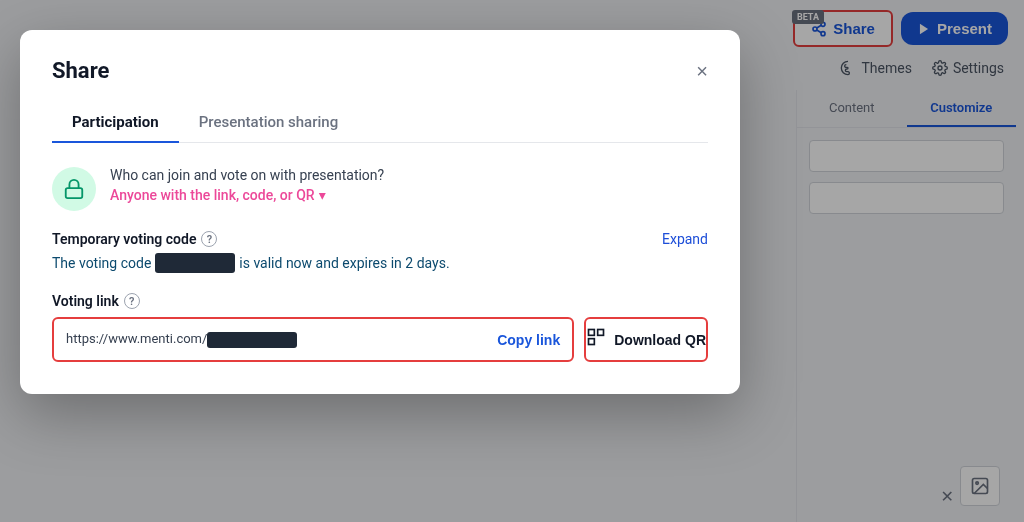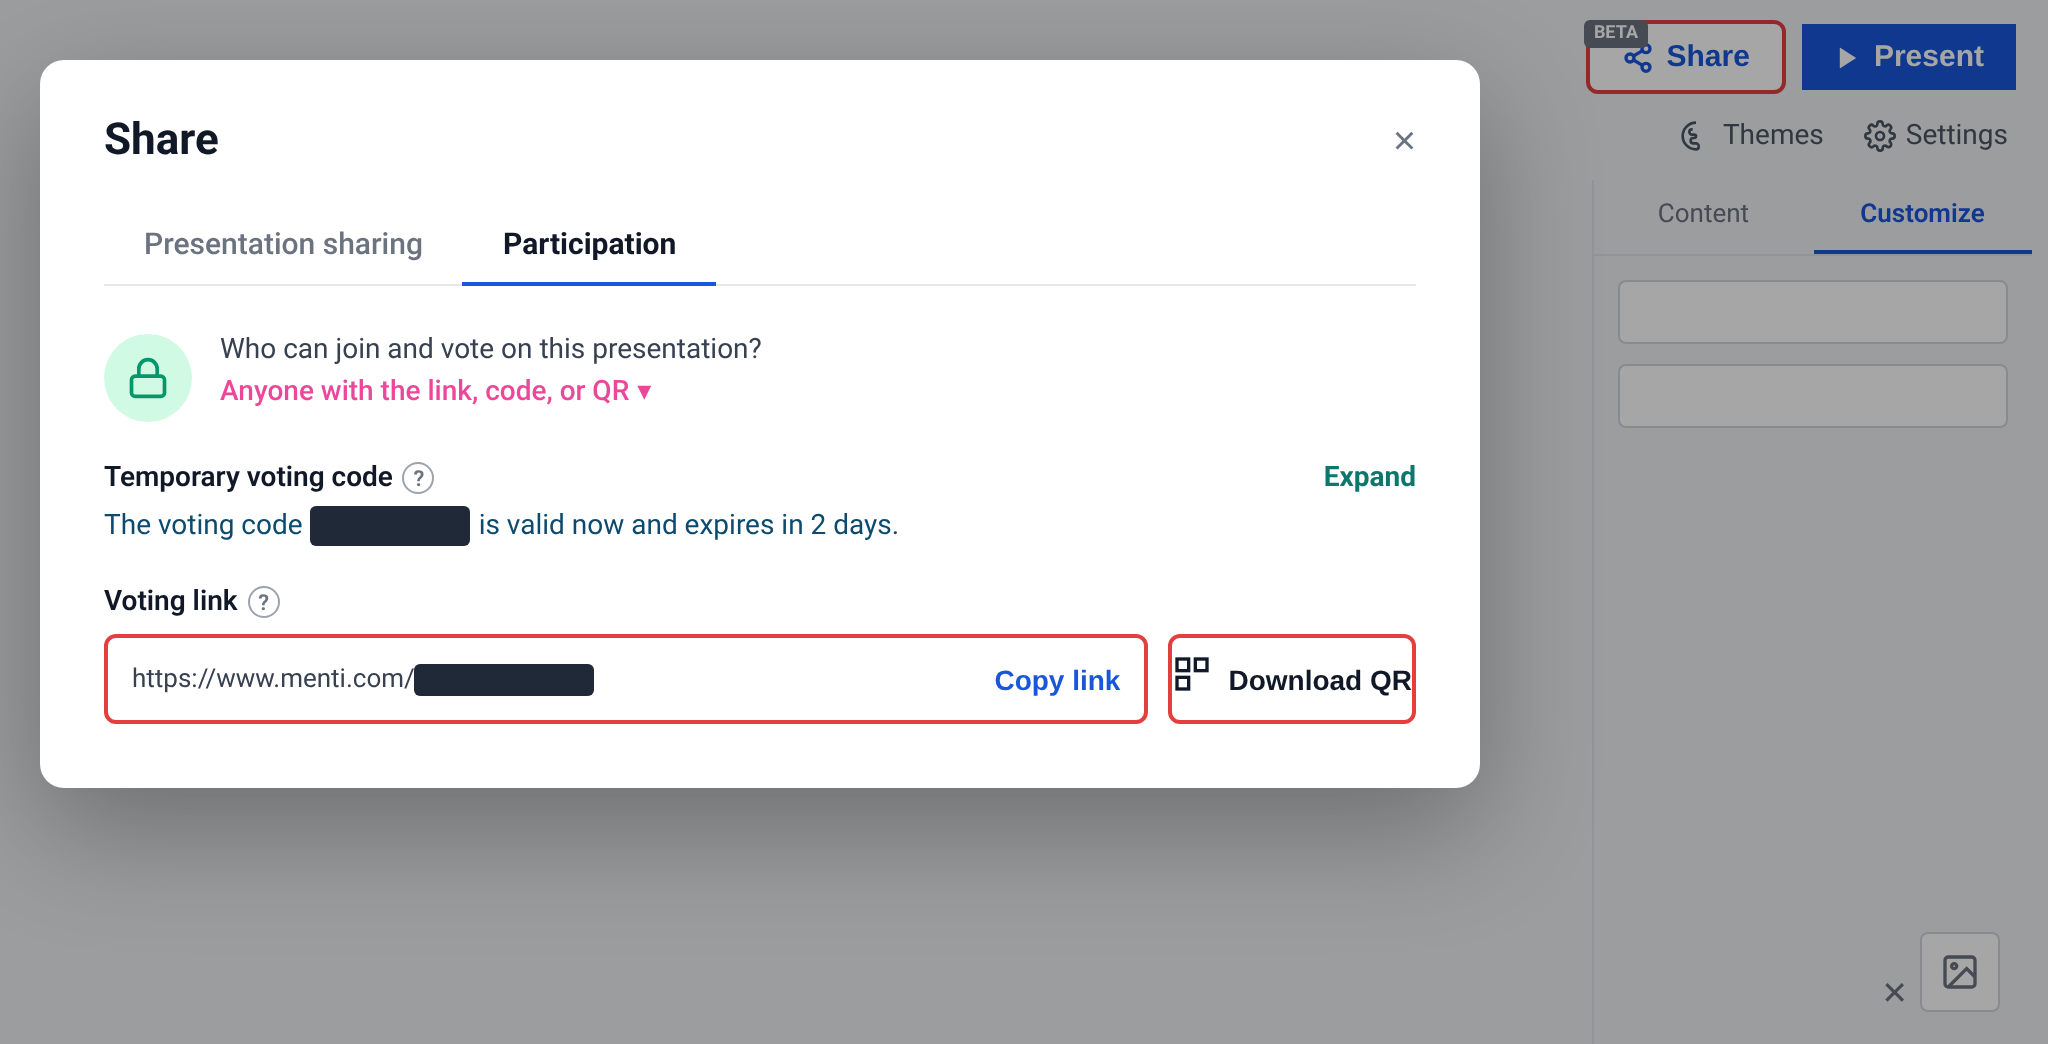--- a/index.html
+++ b/index.html
@@ -45,21 +45,21 @@
       cursor: pointer;
     }
 
     .btn-present {
       display: flex;
       align-items: center;
       gap: 6px;
       background: #1a56db;
       color: #ffffff;
       border: none;
-      border-radius: 0;
+      border-radius: 12px;
       padding: 8px 16px;
       font-size: 15px;
       font-weight: 600;
       cursor: pointer;
     }
 
     .beta-badge {
       background: #6b7280;
       color: white;
       font-size: 9px;
@@ -298,23 +298,23 @@
       border: 1px solid #9ca3af;
       display: inline-flex;
       align-items: center;
       justify-content: center;
       font-size: 11px;
       color: #6b7280;
       cursor: pointer;
     }
 
     .expand-link {
-      color: #0f766e;
-      font-size: 14px;
-      font-weight: 700;
+      color: #1d4ed8;
+      font-size: 14px;
+      font-weight: 400;
       cursor: pointer;
     }
 
     .voting-code-text {
       font-size: 14px;
       color: #0c4a6e;
       display: flex;
       align-items: center;
       gap: 4px;
       flex-wrap: wrap;
@@ -468,37 +468,37 @@
 
 <div class="overlay"></div>
 
 <div class="modal">
   <div class="modal-header">
     <h2 class="modal-title">Share</h2>
     <button class="modal-close">×</button>
   </div>
 
   <div class="modal-tabs">
+    <div class="modal-tab active">
+      <span>Participation</span>
+    </div>
     <div class="modal-tab">
       <span>Presentation sharing</span>
-    </div>
-    <div class="modal-tab active">
-      <span>Participation</span>
     </div>
   </div>
 
   <div class="section-row">
     <div class="lock-icon-circle">
       <svg viewBox="0 0 24 24" fill="none" stroke="#059669" stroke-width="2">
         <rect x="3" y="11" width="18" height="11" rx="2" ry="2"></rect>
         <path d="M7 11V7a5 5 0 0110 0v4"></path>
       </svg>
     </div>
     <div class="section-text-block">
-      <span class="section-question">Who can join and vote on this presentation?</span>
+      <span class="section-question">Who can join and vote on with presentation?</span>
       <div class="access-link">
         <span>Anyone with the link, code, or QR</span>
         <span>▾</span>
       </div>
     </div>
   </div>
 
   <div class="voting-code-section">
     <div class="section-label-row">
       <span class="section-label">

